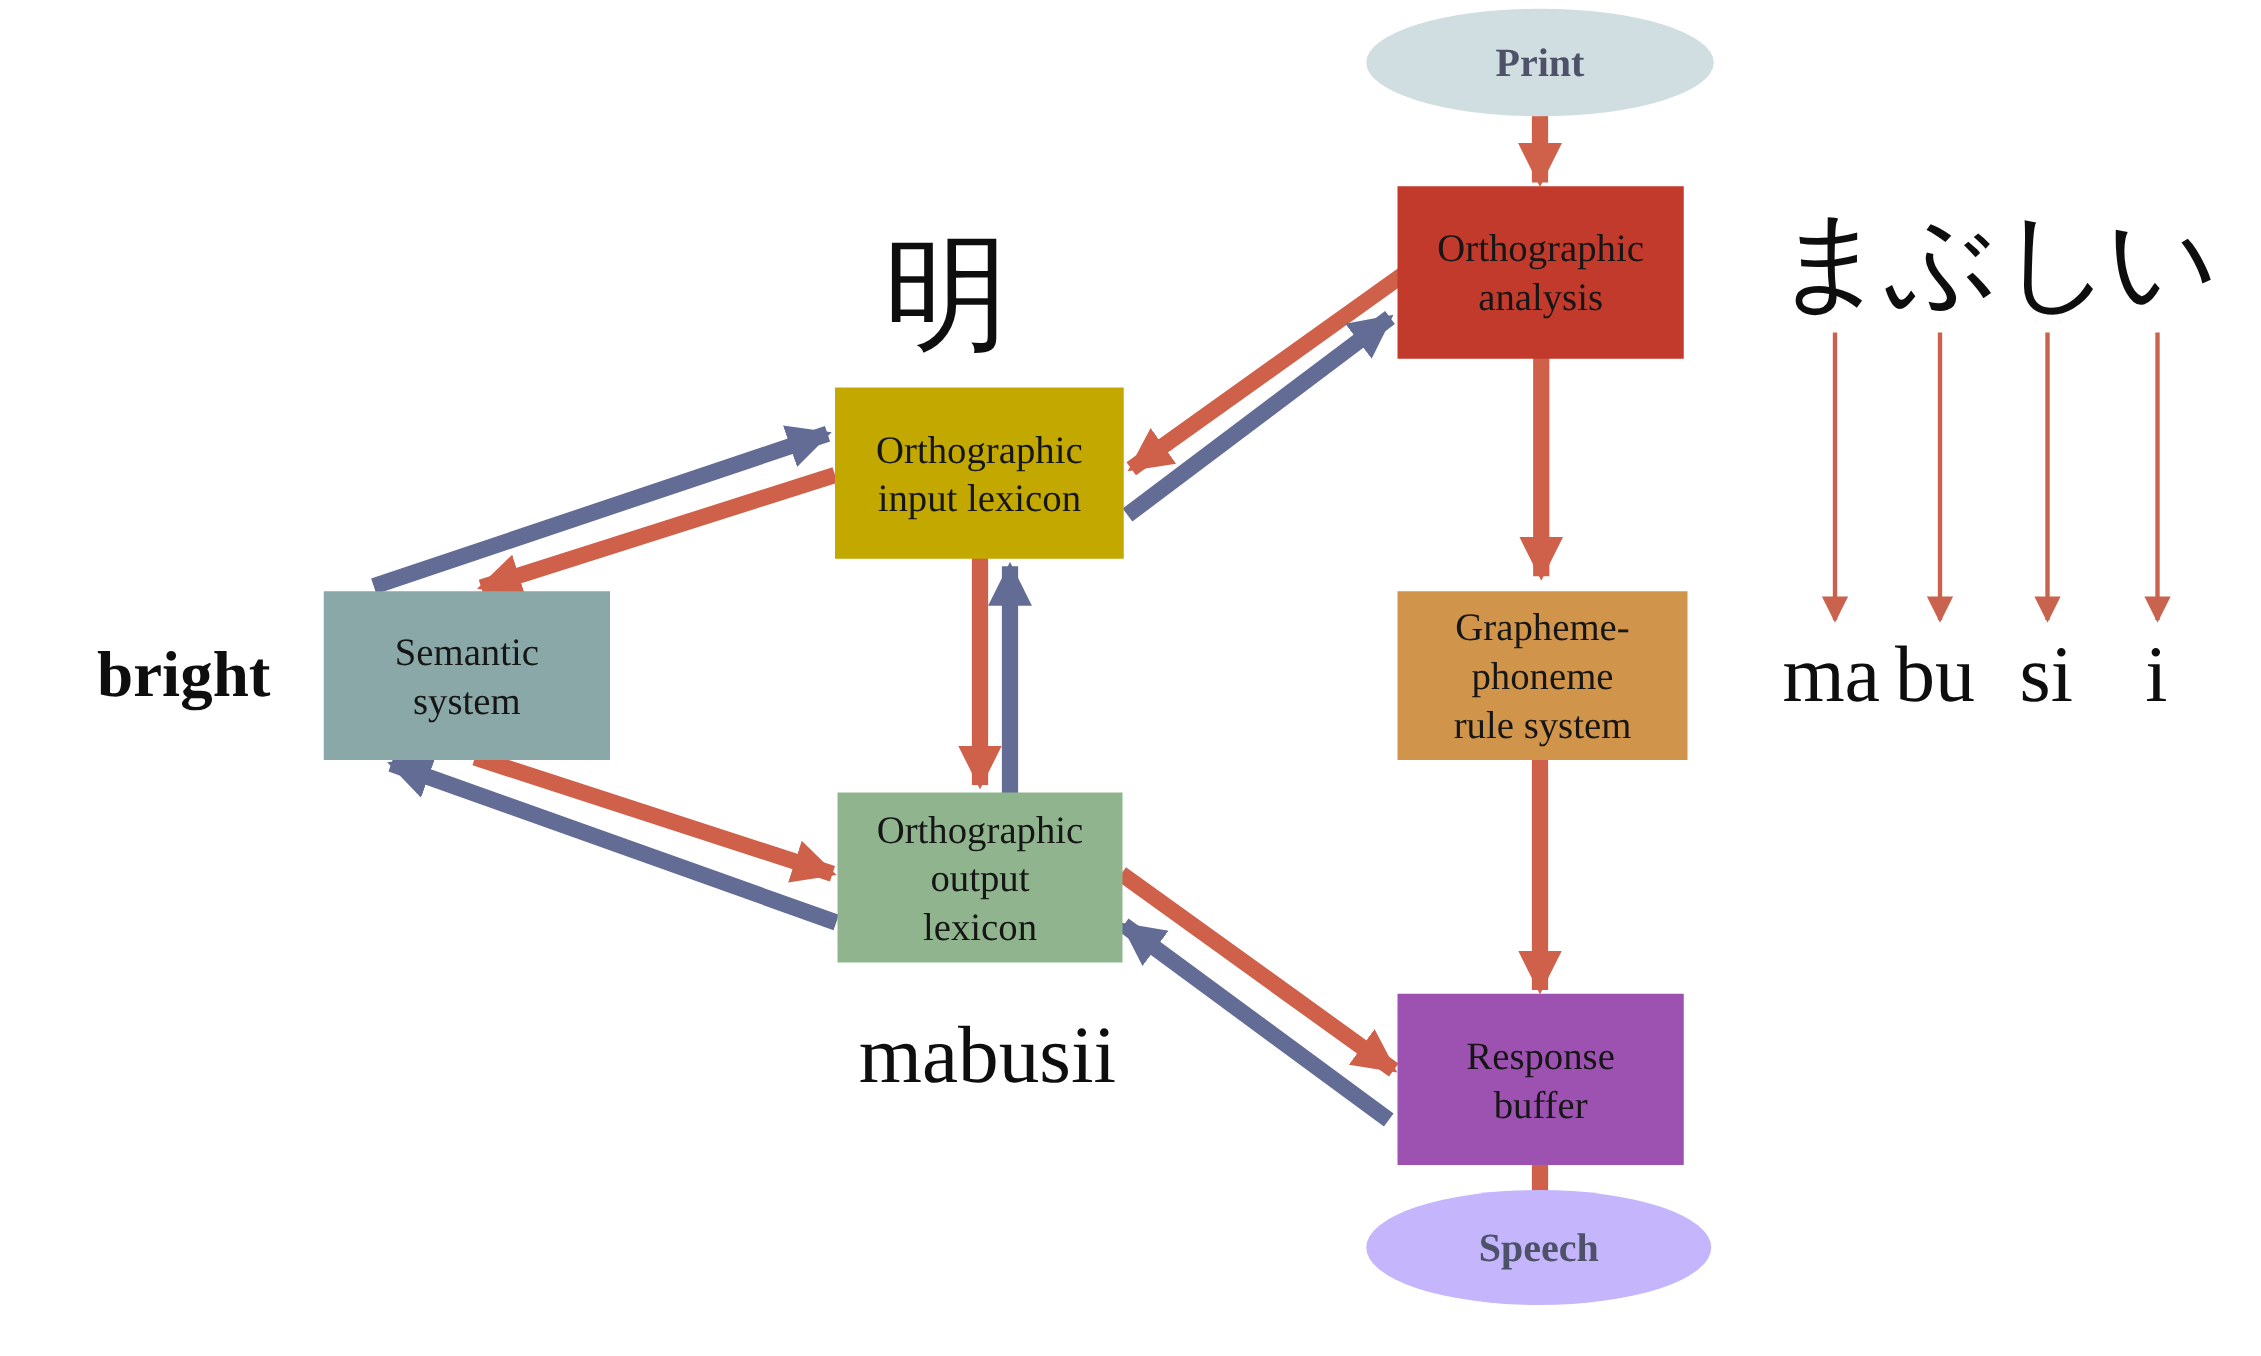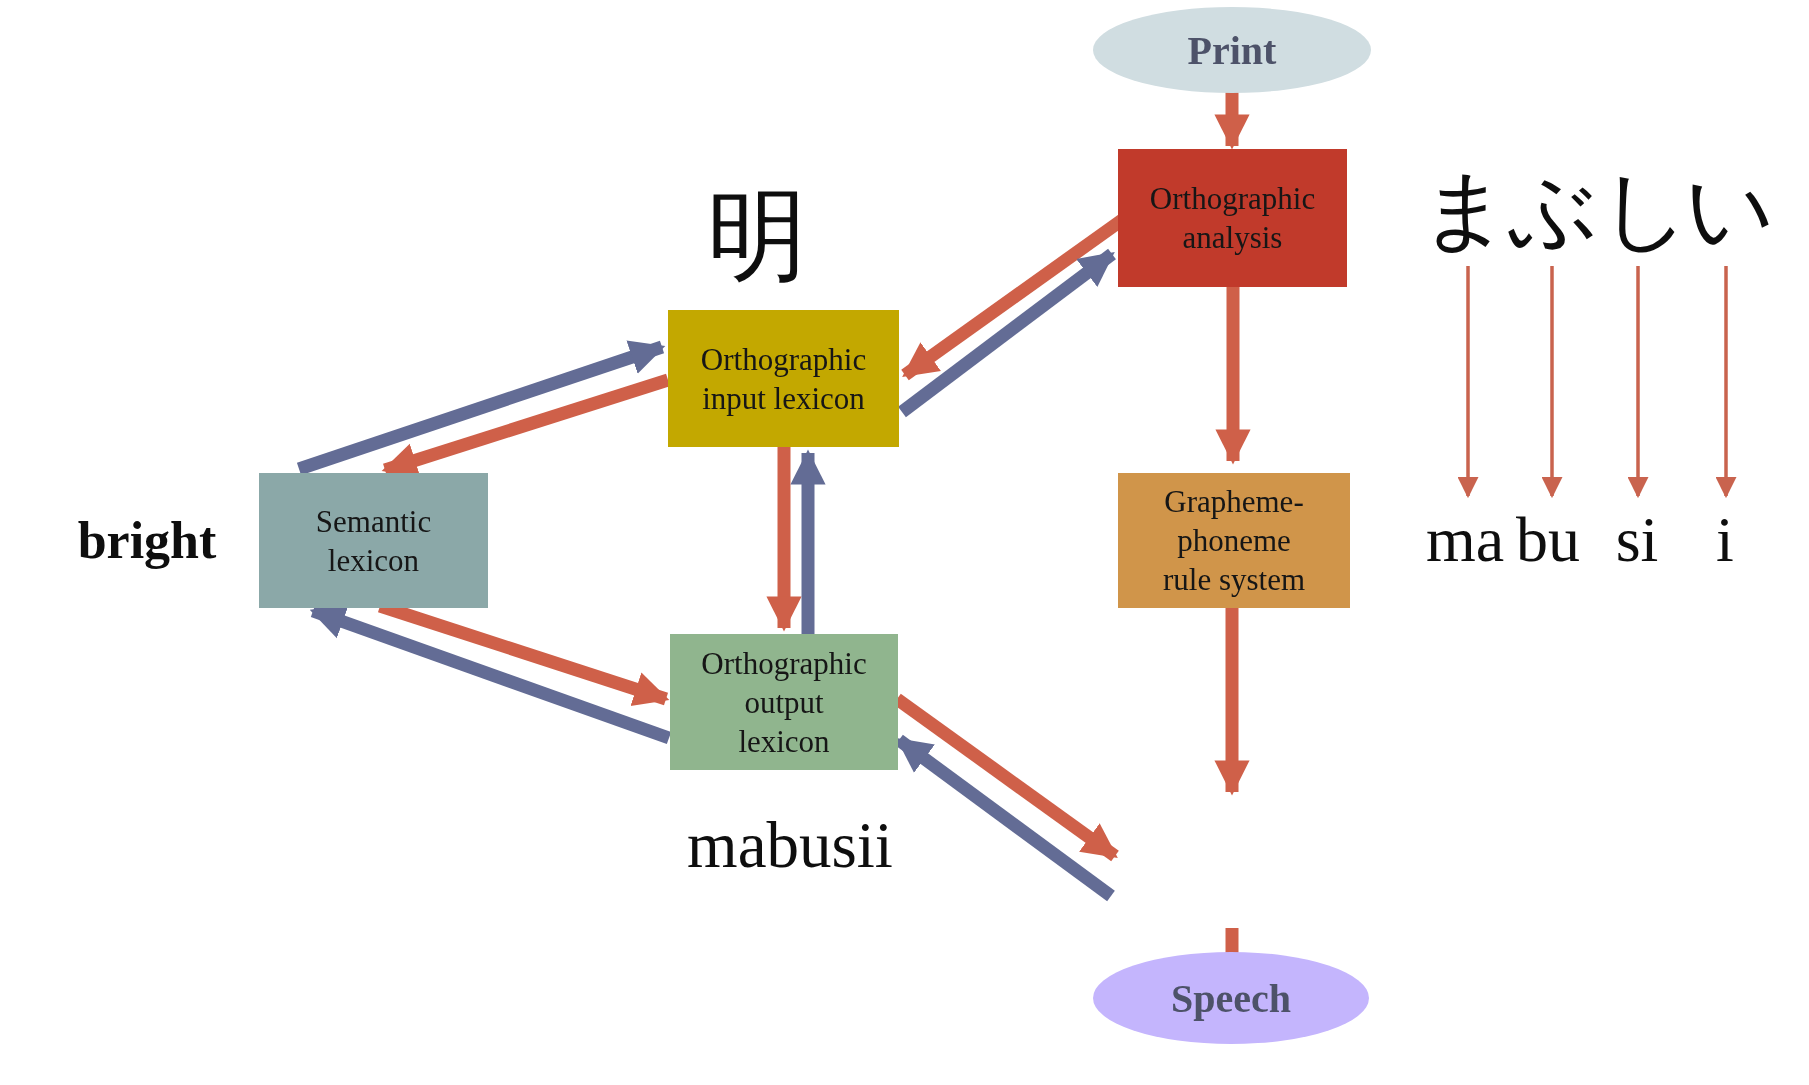--- a/index.html
+++ b/index.html
@@ -23,21 +23,21 @@
     align-items: center;
     justify-content: center;
     text-align: center;
     white-space: pre-line;
     color: #161616;
   }
   .box { font-size: 31px; line-height: 39px; text-align: center; }
   .terminal {
     border-radius: 50%;
     font-weight: bold;
-    font-size: 40px;
+    font-size: 32px;
     color: #4d5269;
   }
   .annot {
     position: absolute;
     z-index: 1;
     transform: translate(-50%, -50%);
     white-space: nowrap;
     color: #0e0e0e;
     text-align: center;
   }
@@ -95,30 +95,32 @@
 
   <div class="node terminal" style="left: 1093px; top: 7px; width: 278px; height: 86px; background-color: rgb(208, 221, 225);">Print</div>
 
   <div class="node box" style="left: 1118px; top: 149px; width: 229px; height: 138px; background-color: rgb(193, 58, 43);">Orthographic
 analysis</div>
 
   <div class="node box" style="left: 668px; top: 310px; width: 231px; height: 137px; background-color: rgb(195, 168, 0);">Orthographic
 input lexicon</div>
 
   <div class="node box" style="left: 259px; top: 473px; width: 229px; height: 135px; background-color: rgb(139, 168, 168);">Semantic
-lexicon</div>
+system</div>
 
   <div class="node box" style="left: 1118px; top: 473px; width: 232px; height: 135px; background-color: rgb(208, 149, 74);">Grapheme-
 phoneme
 rule system</div>
 
   <div class="node box" style="left: 670px; top: 634px; width: 228px; height: 136px; background-color: rgb(144, 181, 142);">Orthographic
 output
 lexicon</div>
 
+  <div class="node box" style="left: 1118px; top: 795px; width: 229px; height: 137px; background-color: rgb(157, 82, 178);">Response
+buffer</div>
 
   <div class="node terminal" style="left: 1093px; top: 952px; width: 276px; height: 92px; background-color: #c4b5fd;">Speech</div>
 
   <div class="annot kanji" style="left:757px; top:237px;">明</div>
 
   <div class="annot english" style="left:147px; top:540px;">bright</div>
 
   <div class="annot romword" style="left:790px; top:845px;">mabusii</div>
 
   <div class="annot kana" style="left:1465px; top:210px;">ま</div>

